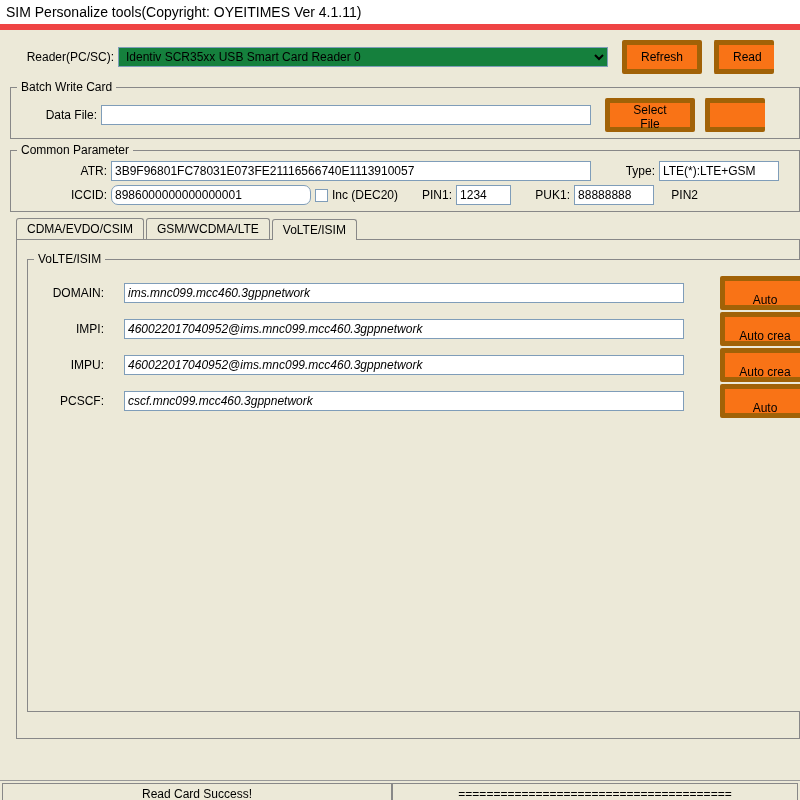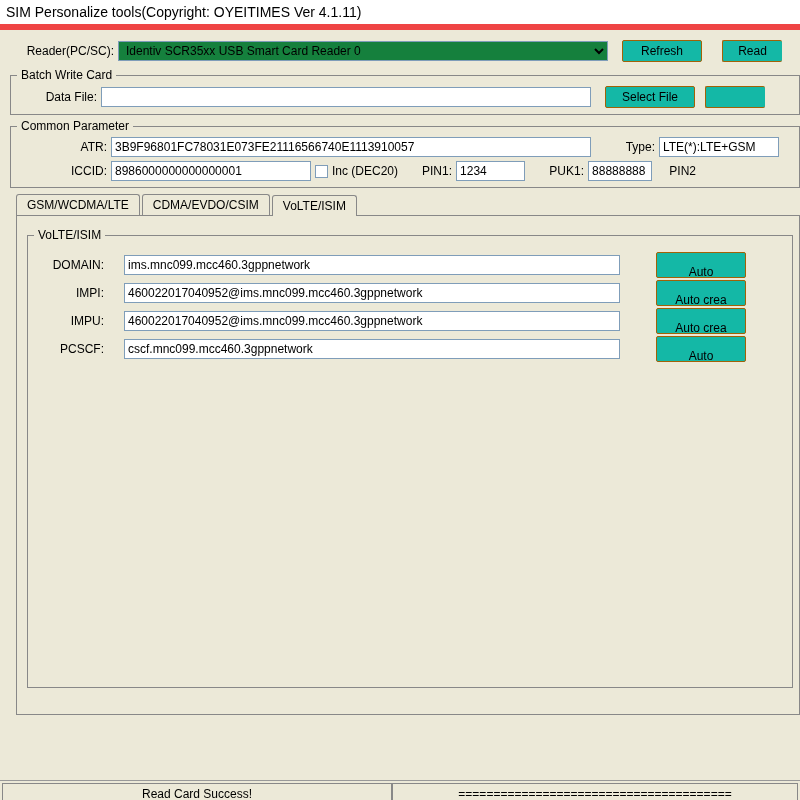--- a/index.html
+++ b/index.html
@@ -41,23 +41,23 @@
     border: 1px solid #7f9db9;
     padding: 1px 3px;
     background: #fff;
   }
   .readonly-green { background: #c6eec6; }
   .readonly-grey  { background: #e8e8e8; }
   select { background: #15803d; }
   button {
     font-family: Tahoma, Arial, sans-serif;
     font-size: 12px;
-    height: 22px;
-    background: #14b8a6;
-    border: 1px solid #a16207;
+    height: 34px;
+    background: #f97316;
+    border: 5px solid #a16207;
     border-radius: 2px;
     padding: 0 14px;
     cursor: pointer;
   }
   .checkbox {
     width: 13px; height: 13px;
     border: 1px solid #7f9db9;
     background: #fff;
     display: inline-block;
   }
@@ -98,21 +98,21 @@
     padding: 8px 6px 8px 6px;
     height: 460px;
   }
   .form-row {
     display: flex;
     align-items: center;
     gap: 20px;
     margin: 2px 0;
   }
   .form-row .lbl { width: 70px; text-align: right; }
-  .form-row input[type=text] { width: 496px; }
+  .form-row input[type=text] { width: 560px; font-style: italic; }
   .side-btn {
     width: 90px;
     margin-left: 16px;
     padding: 12px 4px;
     white-space: nowrap;
     overflow: hidden;
   }
   
   .statusbar {
     position: absolute;
@@ -142,21 +142,21 @@
 <div class="titlebar">SIM Personalize tools(Copyright: OYEITIMES Ver 4.1.11)</div>
 
 <div class="client">
 
   <div class="row" style="margin:4px 0 6px 8px;">
     <div class="label" style="width:100px;">Reader(PC/SC):</div>
     <select style="width:490px;">
       <option>Identiv SCR35xx USB Smart Card Reader 0</option>
     </select>
     <button style="margin-left:10px; width:80px;">Refresh</button>
-    <button style="margin-left:16px; width:60px; border-right:none;">Read</button>
+    <button style="margin-left:8px; width:60px; border-right:none;">Read</button>
   </div>
 
   <fieldset>
     <legend>Batch Write Card</legend>
     <div class="row">
       <div class="label" style="width:80px;">Data File:</div>
       <input type="text" style="width: 490px;" value="">
       <button style="margin-left:10px; width:90px;">Select File</button>
       <button style="margin-left:6px; width:60px; border-right:none;"></button>
     </div>
@@ -167,34 +167,34 @@
 
     <div class="row" style="margin-bottom:4px;">
       <div class="label" style="width:90px;">ATR:</div>
       <input type="text" class="readonly-grey" style="width: 480px;" readonly="" value="3B9F96801FC78031E073FE21116566740E1113910057">
       <div class="label" style="width:50px; margin-left:10px;">Type:</div>
       <input type="text" class="readonly-green" style="width: 120px;" readonly="" value="LTE(*):LTE+GSM">
     </div>
 
     <div class="row">
       <div class="label" style="width:90px;">ICCID:</div>
-      <input type="text" style="width: 200px;" value="8986000000000000001">
+      <input type="text" style="width: 200px; border-radius: 7px;" value="8986000000000000001">
       <span class="checkbox"></span>
       <span style="margin-right:10px;">Inc  (DEC20)</span>
       <div class="label" style="width:40px;">PIN1:</div>
-      <input type="text" class="readonly-green" style="width: 69px;" value="1234">
+      <input type="text" class="readonly-green" style="width: 55px;" value="1234">
       <div class="label" style="width:55px;">PUK1:</div>
-      <input type="text" class="readonly-green" style="width: 64px;" value="88888888">
+      <input type="text" class="readonly-green" style="width: 80px;" value="88888888">
       <div class="label" style="width:40px;">PIN2</div>
     </div>
   </fieldset>
 
   <div class="tabstrip">
+    <div class="tab">CDMA/EVDO/CSIM</div>
     <div class="tab">GSM/WCDMA/LTE</div>
-    <div class="tab">CDMA/EVDO/CSIM</div>
     <div class="tab active">VoLTE/ISIM</div>
   </div>
 
   <div class="tabpanel">
     <fieldset class="inner-fieldset">
       <legend>VoLTE/ISIM</legend>
 
       <div class="form-row">
         <div class="lbl">DOMAIN:</div>
         <input type="text" value="ims.mnc099.mcc460.3gppnetwork" style="">

